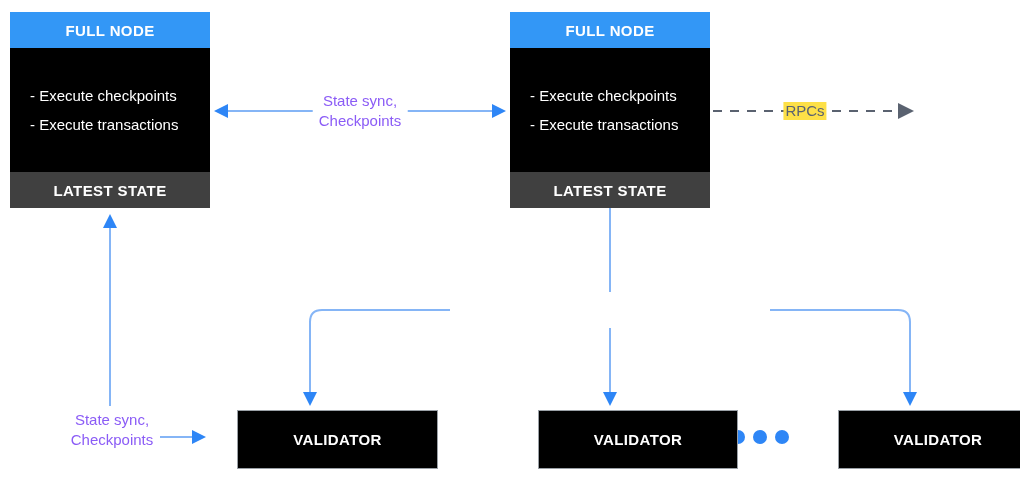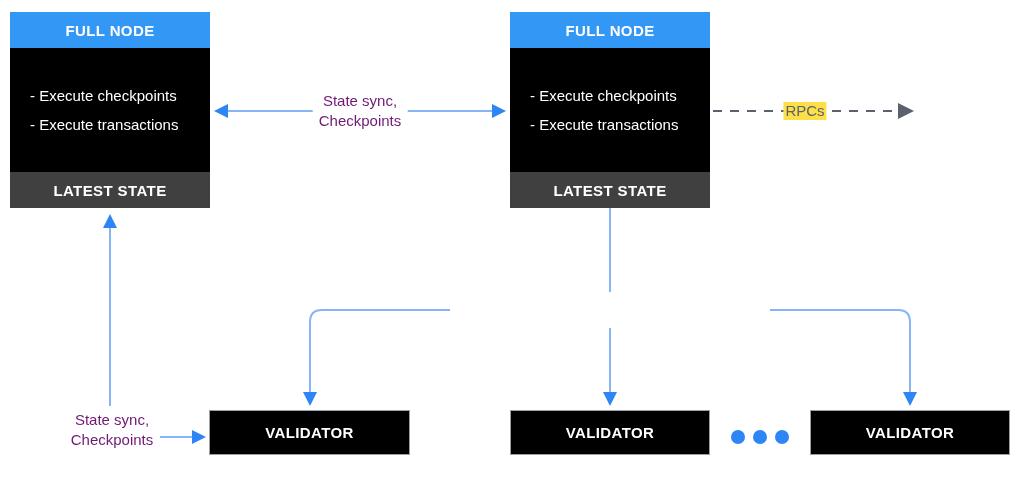--- a/index.html
+++ b/index.html
@@ -34,29 +34,29 @@
   
   .orch {
     position: absolute; left: 450px; top: 292px; width: 320px; height: 36px;
     background: #5f6773; border: 1px solid #99a0a8; box-sizing: border-box;
     color: #ffffff; font-size: 15px;
     display: flex; align-items: center; justify-content: center;
   }
 
   
   .validator {
-    position: absolute; top: 410px; width: 200px; height: 45px;
+    position: absolute; top: 410px; width: 200px; height: 59px;
     background: #000000; border: 1px solid #9aa0a6; box-sizing: border-box;
     color: #ffffff; font-size: 15px; font-weight: 700; letter-spacing: 0.4px;
-    display: flex; align-items: center; justify-content: center;
+    display: flex; align-items: center; justify-content: center; margin-left: 28px;
   }
 
   
   .edge-label {
-    position: absolute; color: #701a75; font-size: 15px; line-height: 20px;
+    position: absolute; color: #8b5cf6; font-size: 15px; line-height: 20px;
     text-align: center; background: #ffffff; padding: 0 6px; white-space: nowrap;
   }
   .edge-label.top    { left: 360px; top: 91px;  transform: translateX(-50%); }
   .edge-label.bottom { left: 112px; top: 410px; transform: translateX(-50%); background: transparent; }
 
   .rpc-label {
     position: absolute; left: 805px; top: 102px; transform: translateX(-50%);
     color: #5a6270; font-size: 15px; line-height: 18px;
     background: #fde047; padding: 0 2px; white-space: nowrap;
   }

